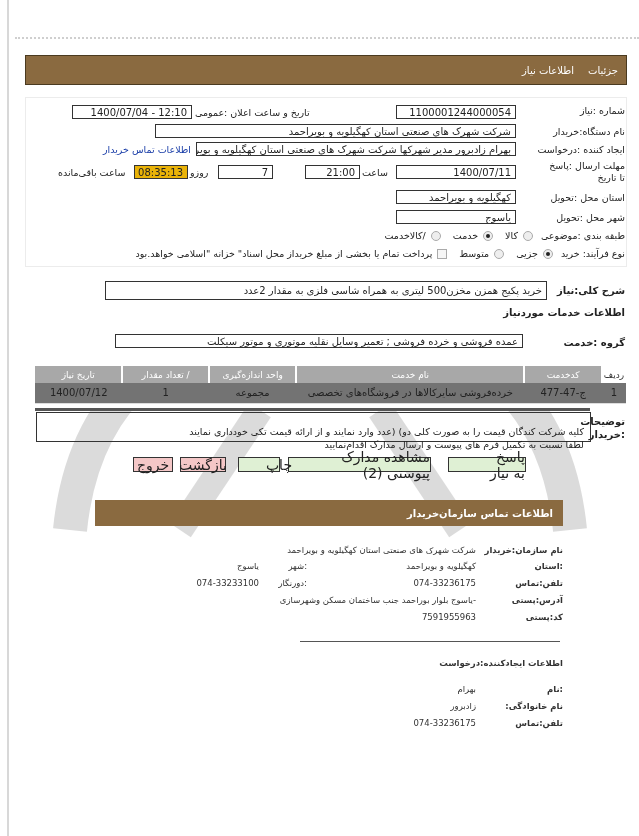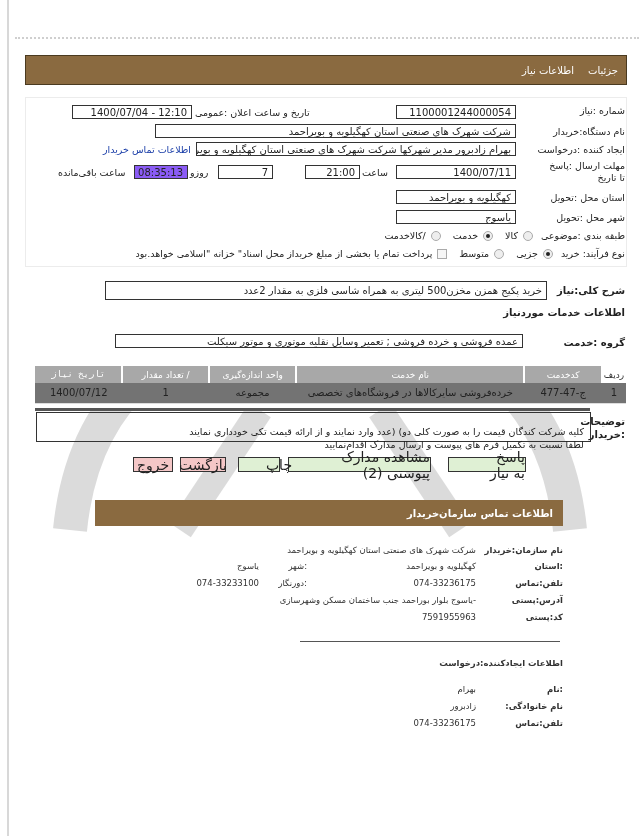--- a/index.html
+++ b/index.html
@@ -6,21 +6,21 @@
   body { margin:0; width:639px; height:836px; background:#fff; font-family:"DejaVu Sans", sans-serif; font-size:9px; color:#222; position:relative; overflow:hidden; }
   .left-rule { position:absolute; left:7px; top:0; width:2px; height:836px; background:#d8d8d8; }
   .top-dots { position:absolute; left:15px; top:37px; width:624px; height:2px; border-top:2px dotted #cfcfcf; }
   .tabbar { position:absolute; left:25px; top:55px; width:602px; height:30px; background:#8a6a40; border:1px solid #4a3a20; direction:rtl; display:flex; align-items:center; padding-right:8px; gap:14px; }
   .tabbar span { color:#fff; font-size:10px; }
   .panel { position:absolute; background:#fff; border:1px solid #ececec; direction:rtl; }
   .row { position:absolute; direction:rtl; display:flex; align-items:center; }
   .lbl { color:#222; font-size:9.5px; white-space:nowrap; }
   .box { border:1px solid #333; background:#fff; height:14px; font-size:10px; padding:0 4px; display:flex; align-items:center; white-space:nowrap; overflow:hidden; }
   .box.ltr { direction:ltr; justify-content:flex-end; }
-  .box.hl { background:#8b5cf6; }
+  .box.hl { background:#eab308; }
   .link { color:#1a3ea8; font-size:9.5px; }
   .radio { display:inline-block; width:10px; height:10px; border-radius:50%; border:1px solid #aaa; background:#eee; vertical-align:middle; position:relative; }
   .radio.on::after { content:""; position:absolute; left:2px; top:2px; width:4px; height:4px; border-radius:50%; background:#222; }
   .check { display:inline-block; width:10px; height:10px; border:1px solid #aaa; background:#f6f6f6; vertical-align:middle; }
   .opt { display:inline-flex; align-items:center; gap:5px; margin-left:12px; font-size:9.5px; }
   .bold { font-weight:bold; font-size:10px; }
   table.items { position:absolute; left:35px; top:366px; width:592px; border-collapse:collapse; direction:rtl; }
   table.items th { background:#a8a8a8; color:#fff; font-weight:normal; font-size:9px; height:17px; border-right:2px solid #fff; }
   table.items td { font-size:10px; height:20px; text-align:center; background:#737373; border-bottom:1px solid #ddd; }
   .btn { position:absolute; height:15px; border:1px solid #333; font-size:14px; display:flex; align-items:center; justify-content:center; direction:rtl; }
@@ -117,21 +117,21 @@
 <div class="box" style="position:absolute;left:115px;top:334px;width:408px;direction:rtl;">عمده فروشی و خرده فروشی ; تعمیر وسایل نقلیه موتوری و موتور سیکلت</div>
 
 <table class="items">
   <thead>
     <tr>
       <th style="width:22px;background:#fff;color:#333;">ردیف</th>
       <th style="width:78px;">کدخدمت</th>
       <th style="width:232px;">نام خدمت</th>
       <th style="width:88px;">واحد اندازه‌گیری</th>
       <th style="width:88px;">/ تعداد مقدار</th>
-      <th style="width:88px;font-family:Liberation Mono, monospace;">تاریخ نیاز</th>
+      <th style="width:88px;">تاریخ نیاز</th>
     </tr>
   </thead>
   <tbody>
     <tr>
       <td>1</td>
       <td>ج-47-477</td>
       <td>خرده‌فروشی سایرکالاها در فروشگاه‌های تخصصی</td>
       <td>مجموعه</td>
       <td>1</td>
       <td>1400/07/12</td>

